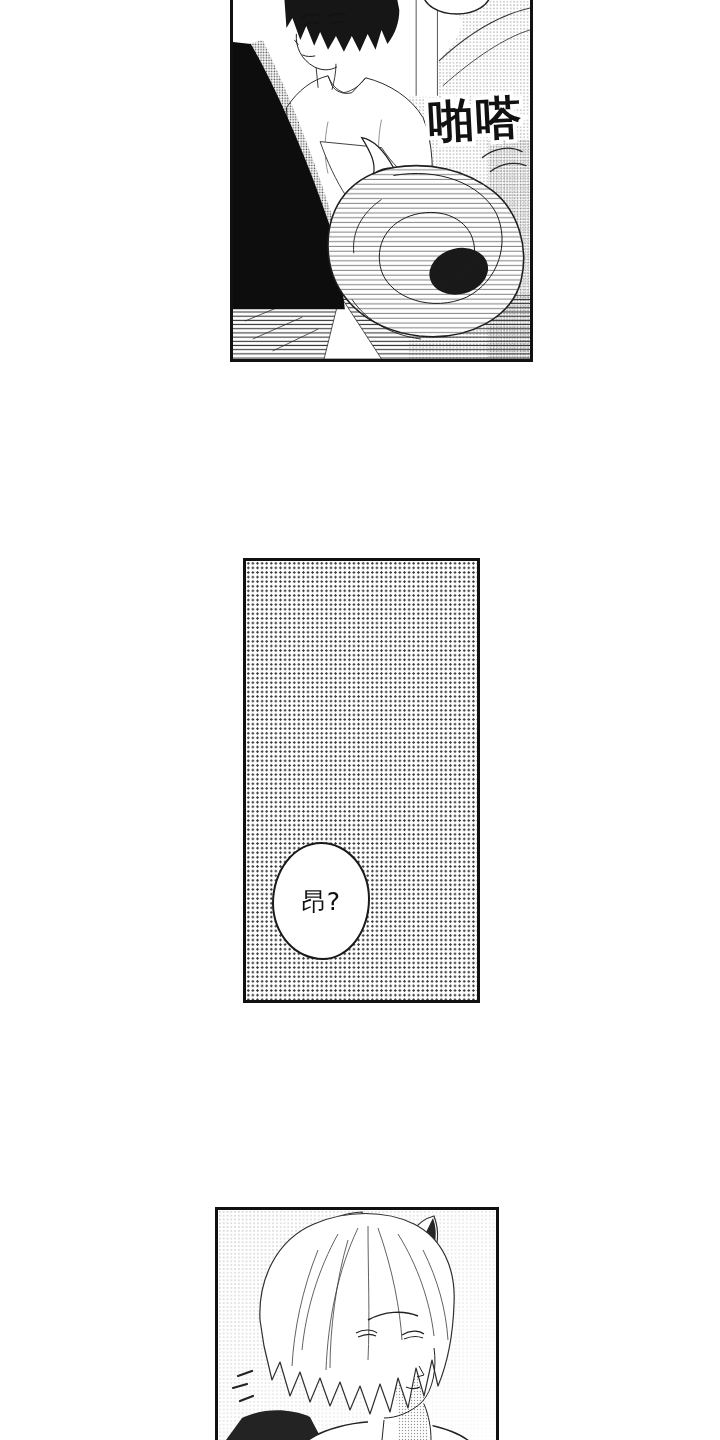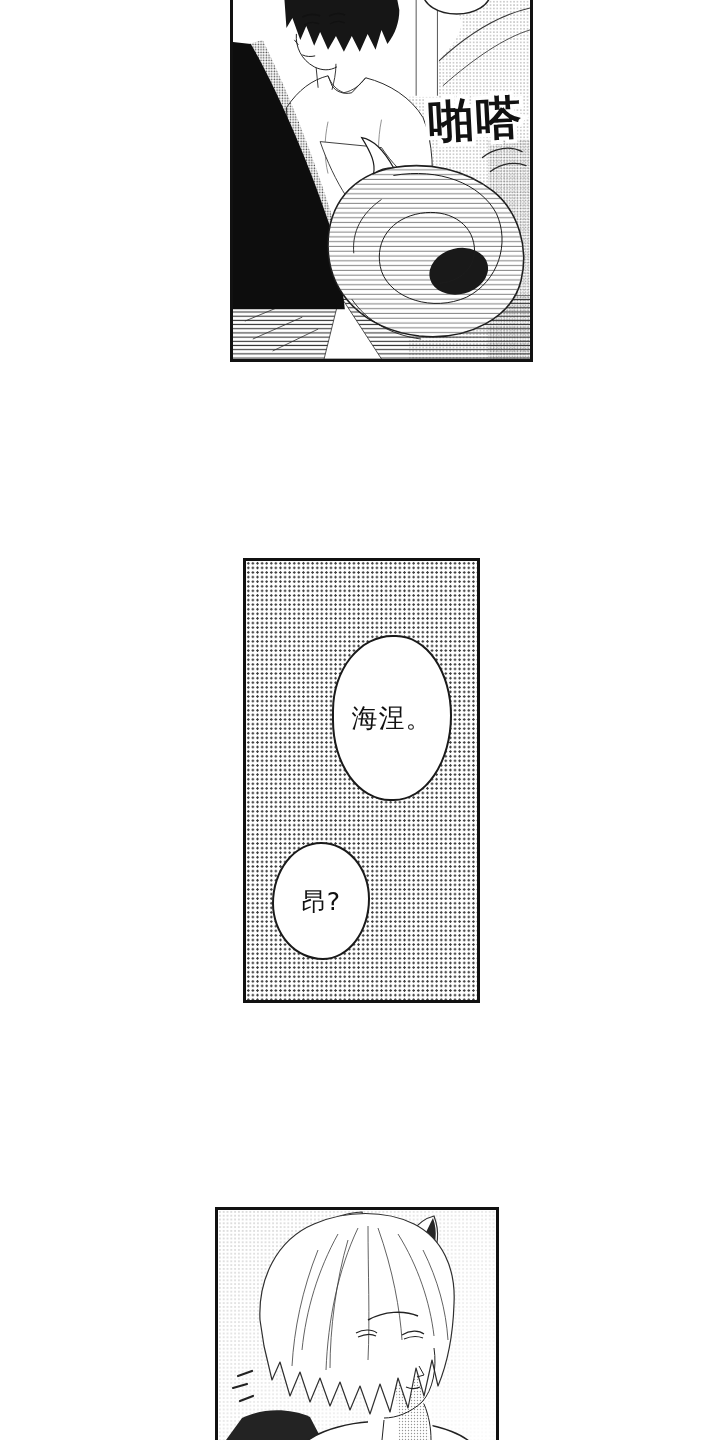--- a/index.html
+++ b/index.html
@@ -124,23 +124,20 @@
         <path d="M162,168 C152,150 142,140 130,138 C140,154 144,164 142,174 C148,170 156,168 162,168 Z" fill="#ffffff" stroke="#1c1c1c" stroke-width="1.2"></path>
       </g>
 
       <path d="M252,158 C264,148 280,146 292,152 M260,172 C272,163 286,162 296,166" stroke="#2a2a2a" stroke-width="1.3" fill="none" stroke-linecap="round"></path>
 
       <text class="sfx-text" x="198" y="138" font-size="46" font-weight="bold" fill="#111" stroke="#ffffff" stroke-width="8" paint-order="stroke" transform="rotate(-3 198 138)" letter-spacing="2">啪嗒</text>
     </svg>
   </div>
 
   <div class="panel panel-middle">
-    <div class="bubble bubble-1">
-      <span>海涅。</span>
-    </div>
     <div class="bubble bubble-2">
       <span>昂?</span>
     </div>
   </div>
 
   <div class="panel panel-bottom">
     <svg viewBox="0 0 278 230" preserveAspectRatio="none">
       <defs>
         <pattern id="dotBg3" width="3.8" height="3.8" patternUnits="userSpaceOnUse">
           <circle cx="1.9" cy="1.9" r="0.7" fill="#a8a8a8"></circle>

